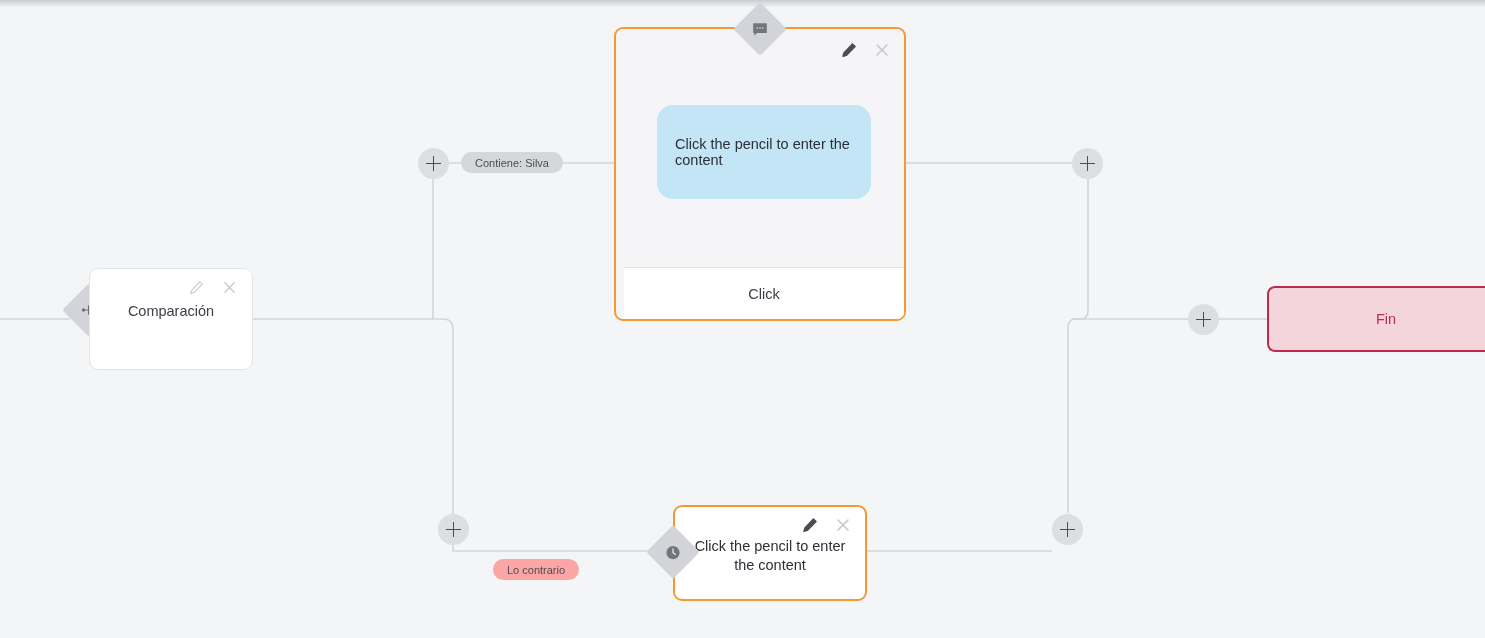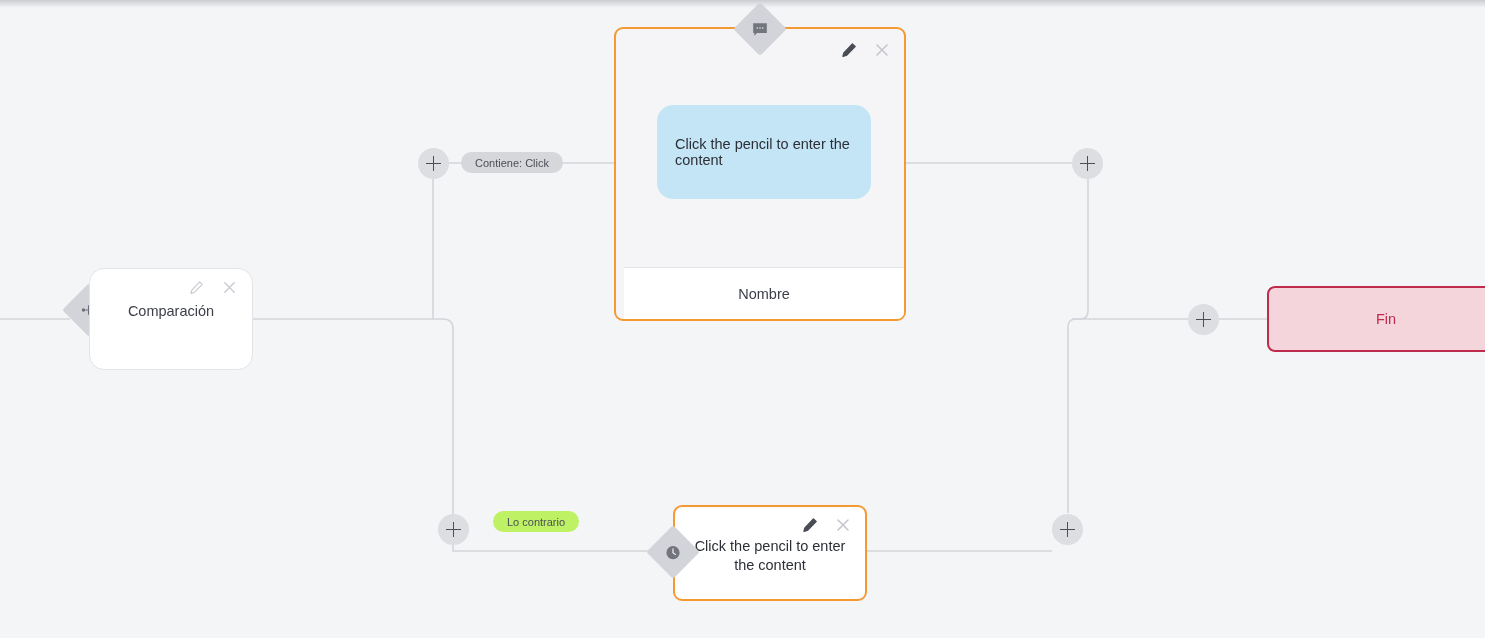--- a/index.html
+++ b/index.html
@@ -79,21 +79,21 @@
   }
 
   
   #comparison-node {
     left: 89px;
     top: 268px;
     width: 164px;
     height: 102px;
     background: #ffffff;
     border: 1px solid #e3e4e8;
-    border-radius: 15px;
+    border-radius: 9px;
   }
   #comparison-node .titles {
     position: absolute;
     top: 28px;
     left: 0; right: 0;
     text-align: center;
     color: #3d4049;
     font-size: 14.5px;
     line-height: 28px;
   }
@@ -195,22 +195,22 @@
     height: 21px;
     z-index: 3;
   }
   #label-contiene {
     left: 461px;
     top: 152px;
     background: #d6d7db;
   }
   #label-contrario {
     left: 493px;
-    top: 511px;
-    background: #bef264;
+    top: 559px;
+    background: #fca5a5;
   }
 
   
   .plus-btn {
     position: absolute;
     width: 31px;
     height: 31px;
     border-radius: 50%;
     background: #dddee2;
     display: flex;
@@ -281,21 +281,21 @@
         <svg width="15" height="15" viewBox="0 0 16 16">
           <path d="M3,3 L13,13 M13,3 L3,13" stroke="#c9cad0" stroke-width="1.5" stroke-linecap="round"></path>
         </svg>
       </span>
     </div>
     <div class="titles">
       <div>Comparación</div>
     </div>
   </div>
 
-  <div class="edge-label" id="label-contiene">Contiene: Click</div>
+  <div class="edge-label" id="label-contiene">Contiene: Silva</div>
   <div class="edge-label" id="label-contrario">Lo contrario</div>
 
   <div class="diamond" id="message-diamond">
     <span class="dicon">
       <svg width="17" height="17" viewBox="0 0 16 16">
         <path d="M1.6,2 H14.4 V11 H5.2 L2.6,13.6 V11 H1.6 Z" fill="#72757d"></path>
         <circle cx="5.4" cy="6.4" r="0.75" fill="#e9eaec"></circle>
         <circle cx="8" cy="6.4" r="0.75" fill="#e9eaec"></circle>
         <circle cx="10.6" cy="6.4" r="0.75" fill="#e9eaec"></circle>
       </svg>
@@ -311,21 +311,21 @@
           </svg>
         </span>
         <span class="icon-btn">
           <svg width="16" height="16" viewBox="0 0 16 16">
             <path d="M3,3 L13,13 M13,3 L3,13" stroke="#c6c7cd" stroke-width="1.6" stroke-linecap="round"></path>
           </svg>
         </span>
       </div>
       <div class="bubble" id="message-bubble">Click the pencil to enter the content</div>
     </div>
-    <div class="card-footer">Nombre</div>
+    <div class="card-footer">Click</div>
   </div>
 
   <div class="diamond" id="wait-diamond">
     <span class="dicon">
       <svg width="17" height="17" viewBox="0 0 16 16">
         <circle cx="8" cy="8" r="6.2" fill="#72757d"></circle>
         <path d="M8,4.4 V8 L10.3,9.6" stroke="#e9eaec" stroke-width="1.2" fill="none" stroke-linecap="round"></path>
       </svg>
     </span>
   </div>

